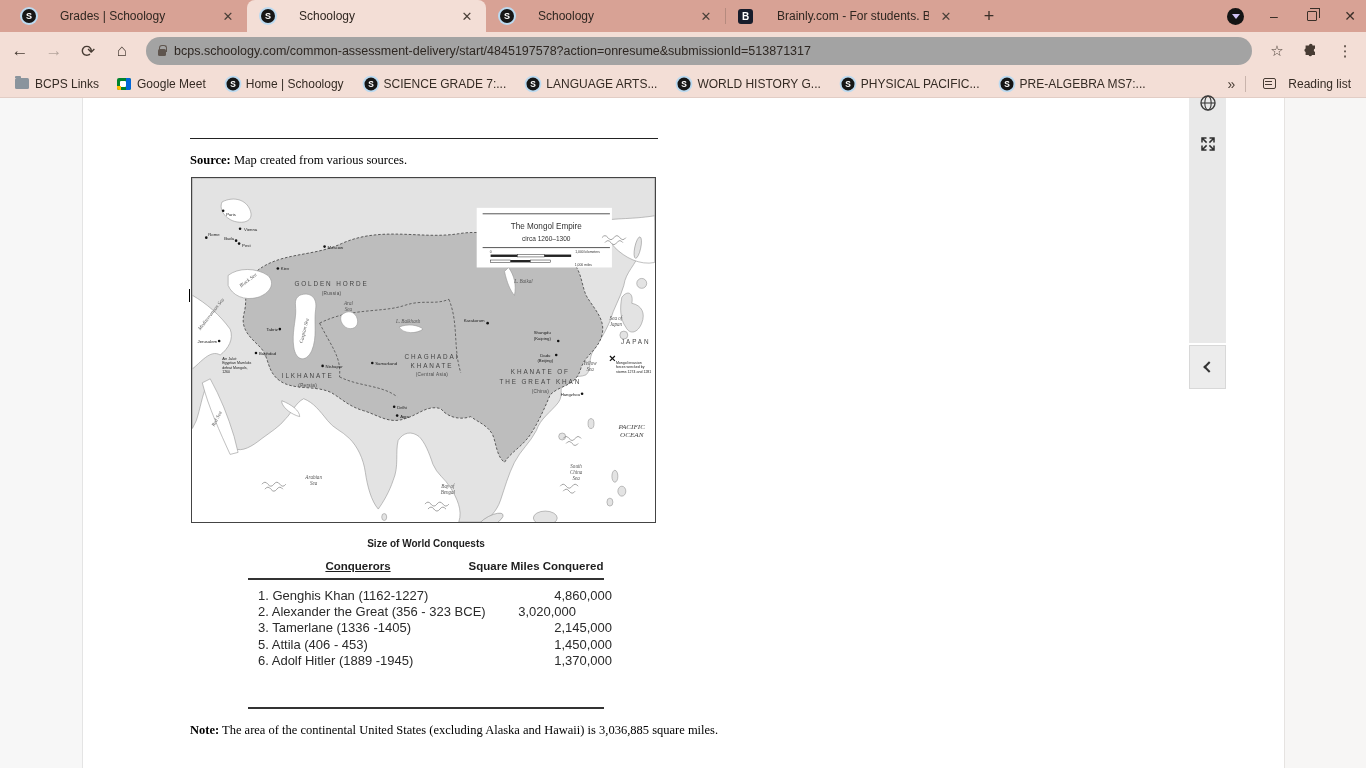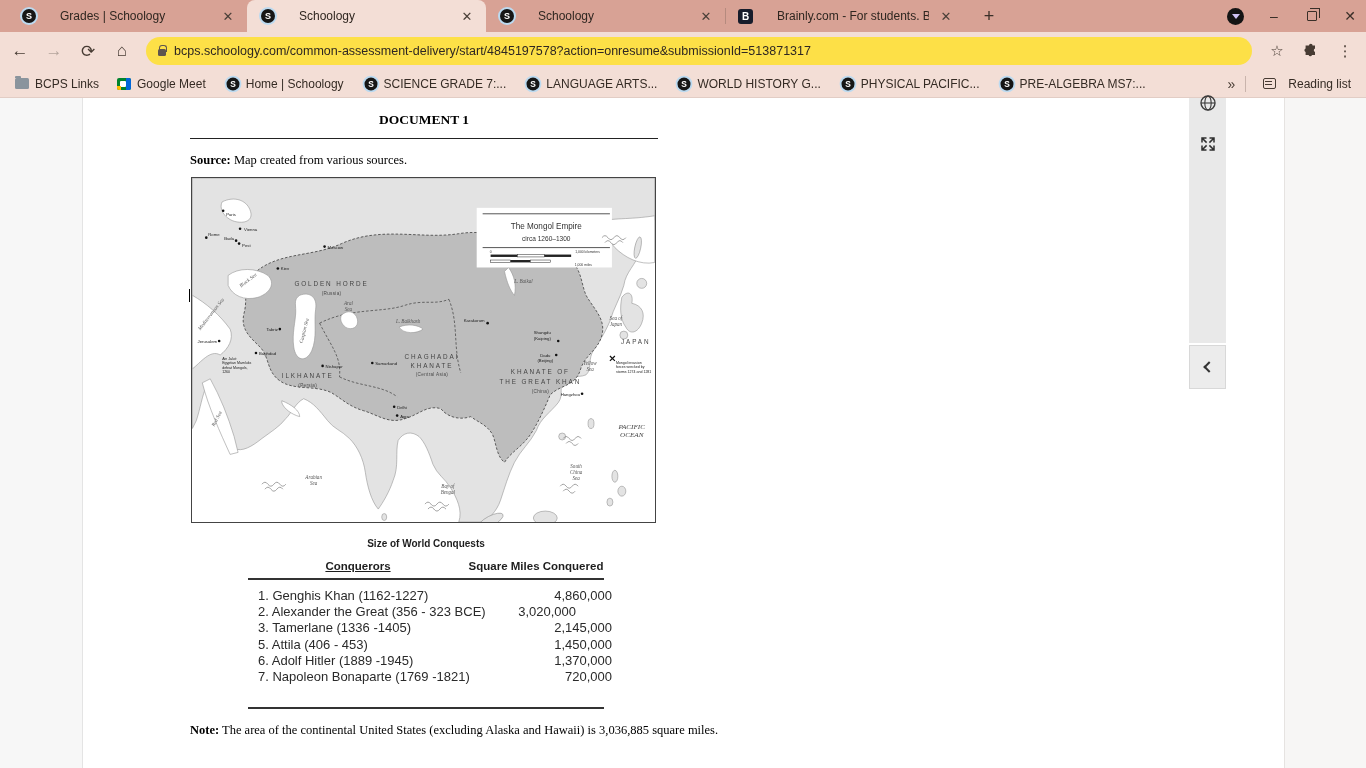--- a/index.html
+++ b/index.html
@@ -20,21 +20,21 @@
   #media-btn { width:17px; height:17px; border-radius:50%; background:#141414; display:flex; align-items:center; justify-content:center; }
   #media-btn .tri { width:0; height:0; border-left:4px solid transparent; border-right:4px solid transparent; border-top:5px solid #cfc3f5; margin-top:1px; }
   .winctl { color:#3a2f28; font-size:14px; display:flex; align-items:center; justify-content:center; width:16px; height:16px; }
   #restore-box { position:relative; width:10px; height:10px; border:1.5px solid #3a2f28; border-radius:1px; }
   #restore-box::before { content:""; position:absolute; left:2px; top:-4px; width:9px; height:9px; border-top:1.5px solid #3a2f28; border-right:1.5px solid #3a2f28; }
 
   
   #toolbar { position:absolute; left:0; top:32px; width:1366px; height:38px; background:#f3ded6; display:flex; align-items:center; }
   .navic { font-size:17px; color:#473b33; width:28px; height:28px; display:flex; align-items:center; justify-content:center; margin-left:6px; }
   .navic.dis { color:#b4a49c; }
-  #omnibox { position:relative; height:28px; flex:1; margin:0 12px 0 10px; background:#fde047; border-radius:14px; display:flex; align-items:center; padding-left:12px; gap:8px; }
+  #omnibox { position:relative; height:28px; flex:1; margin:0 12px 0 10px; background:#a3a3a3; border-radius:14px; display:flex; align-items:center; padding-left:12px; gap:8px; }
   #lock { position:relative; width:8px; height:7px; background:#5f554e; border-radius:1.5px; margin-top:3px; }
   #lock::before { content:""; position:absolute; left:1px; top:-4px; width:6px; height:6px; border:1.5px solid #5f554e; border-bottom:none; border-radius:3px 3px 0 0; }
   #url { font-size:12.5px; color:#2e2722; white-space:nowrap; }
   .tbric { font-size:15px; color:#473b33; width:26px; height:26px; display:flex; align-items:center; justify-content:center; margin-right:8px; }
 
   
   #bookmarks { position:absolute; left:0; top:70px; width:1366px; height:28px; background:#f3ded6; display:flex; align-items:center; border-bottom:1px solid #e2cdc5; }
   .bm { display:flex; align-items:center; gap:6px; padding:0 9px; height:22px; border-radius:11px; }
   .bm .blabel { font-size:12px; color:#352b24; white-space:nowrap; }
   .bm .fav-s { transform:scale(.93); }
@@ -203,21 +203,20 @@
         <div id="readlist-icon"></div>
         <div id="readlist-label">Reading list</div>
       </div>
     </div>
   </div>
 
   <div id="content">
     <div id="lmargin"></div>
     <div id="rmargin"></div>
 
-    <div id="doc-title">DOCUMENT 1</div>
     <div id="doc-hr"></div>
     <div id="source-line"><b>Source:</b><span> Map created from various sources.</span></div>
     <div id="caret"></div>
 
     <div id="mapbox">
       <svg id="mapsvg" width="463" height="344" viewBox="0 0 465 346">
         <rect x="0" y="0" width="465" height="346" fill="#ffffff"></rect>
 
         <path d="M0,0 H465 V42 C452,50 448,62 450,74 C446,88 436,94 434,108 C430,122 424,130 420,144 C414,158 408,166 402,176 C398,186 402,192 396,198 C386,202 380,196 374,202 C368,210 374,218 368,226 C360,236 350,242 346,254 C340,266 330,274 324,286 C318,298 314,312 310,324 C306,336 298,342 294,346 L268,346 C272,334 266,322 260,312 C254,302 246,298 242,288 C238,276 234,266 228,260 C220,254 212,256 207,264 C204,276 208,290 202,304 C198,316 192,326 187,333 C180,325 176,310 174,296 C172,282 166,270 158,262 C150,254 142,252 136,244 C128,234 122,226 112,222 C104,226 100,236 94,242 C88,250 78,256 70,262 C60,270 50,276 42,272 C34,264 32,250 28,238 C24,226 20,216 14,210 C10,218 8,232 4,244 L0,252 Z" fill="#e3e3e3" stroke="#949494" stroke-width="0.6"></path>
 
@@ -371,24 +370,20 @@
           <div class="tval">2,145,000</div>
         </div>
         <div class="trow">
           <div class="tname">5. Attila (406 - 453)</div>
           <div class="tval">1,450,000</div>
         </div>
         <div class="trow">
           <div class="tname">6. Adolf Hitler (1889 -1945)</div>
           <div class="tval">1,370,000</div>
         </div>
-        <div class="trow">
-          <div class="tname">7. Napoleon Bonaparte (1769 -1821)</div>
-          <div class="tval">720,000</div>
-        </div>
       </div>
     <div id="tbl-botline"></div>
     <div id="note-line"><b>Note:</b><span> The area of the continental United States (excluding Alaska and Hawaii) is 3,036,885 square miles.</span></div>
 
     <div id="toolstrip">
       <div class="stripbtn" style="margin-top:-4px;">
         <svg width="18" height="18" viewBox="0 0 18 18">
           <circle cx="9" cy="9" r="7" fill="none" stroke="#3c3c3c" stroke-width="1.4"></circle>
           <ellipse cx="9" cy="9" rx="3.2" ry="7" fill="none" stroke="#3c3c3c" stroke-width="1.1"></ellipse>
           <line x1="2" y1="9" x2="16" y2="9" stroke="#3c3c3c" stroke-width="1.1"></line>

